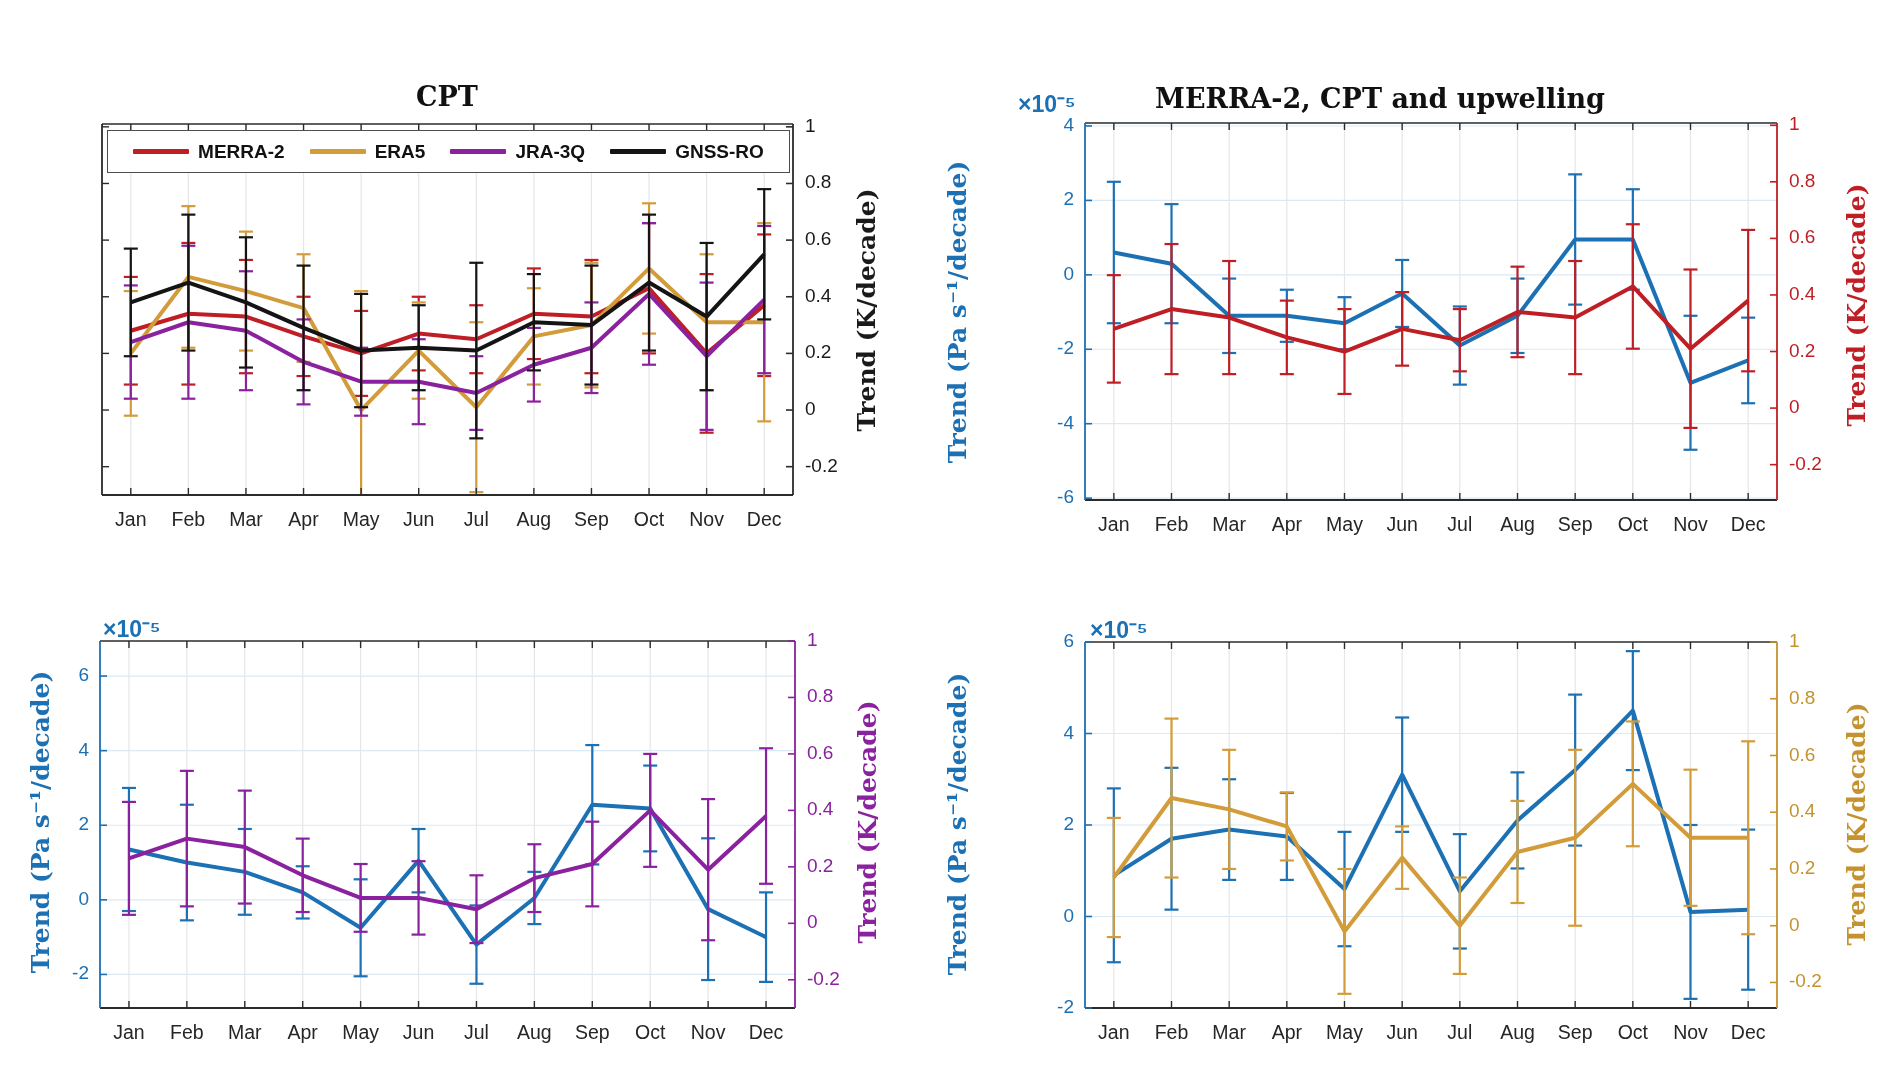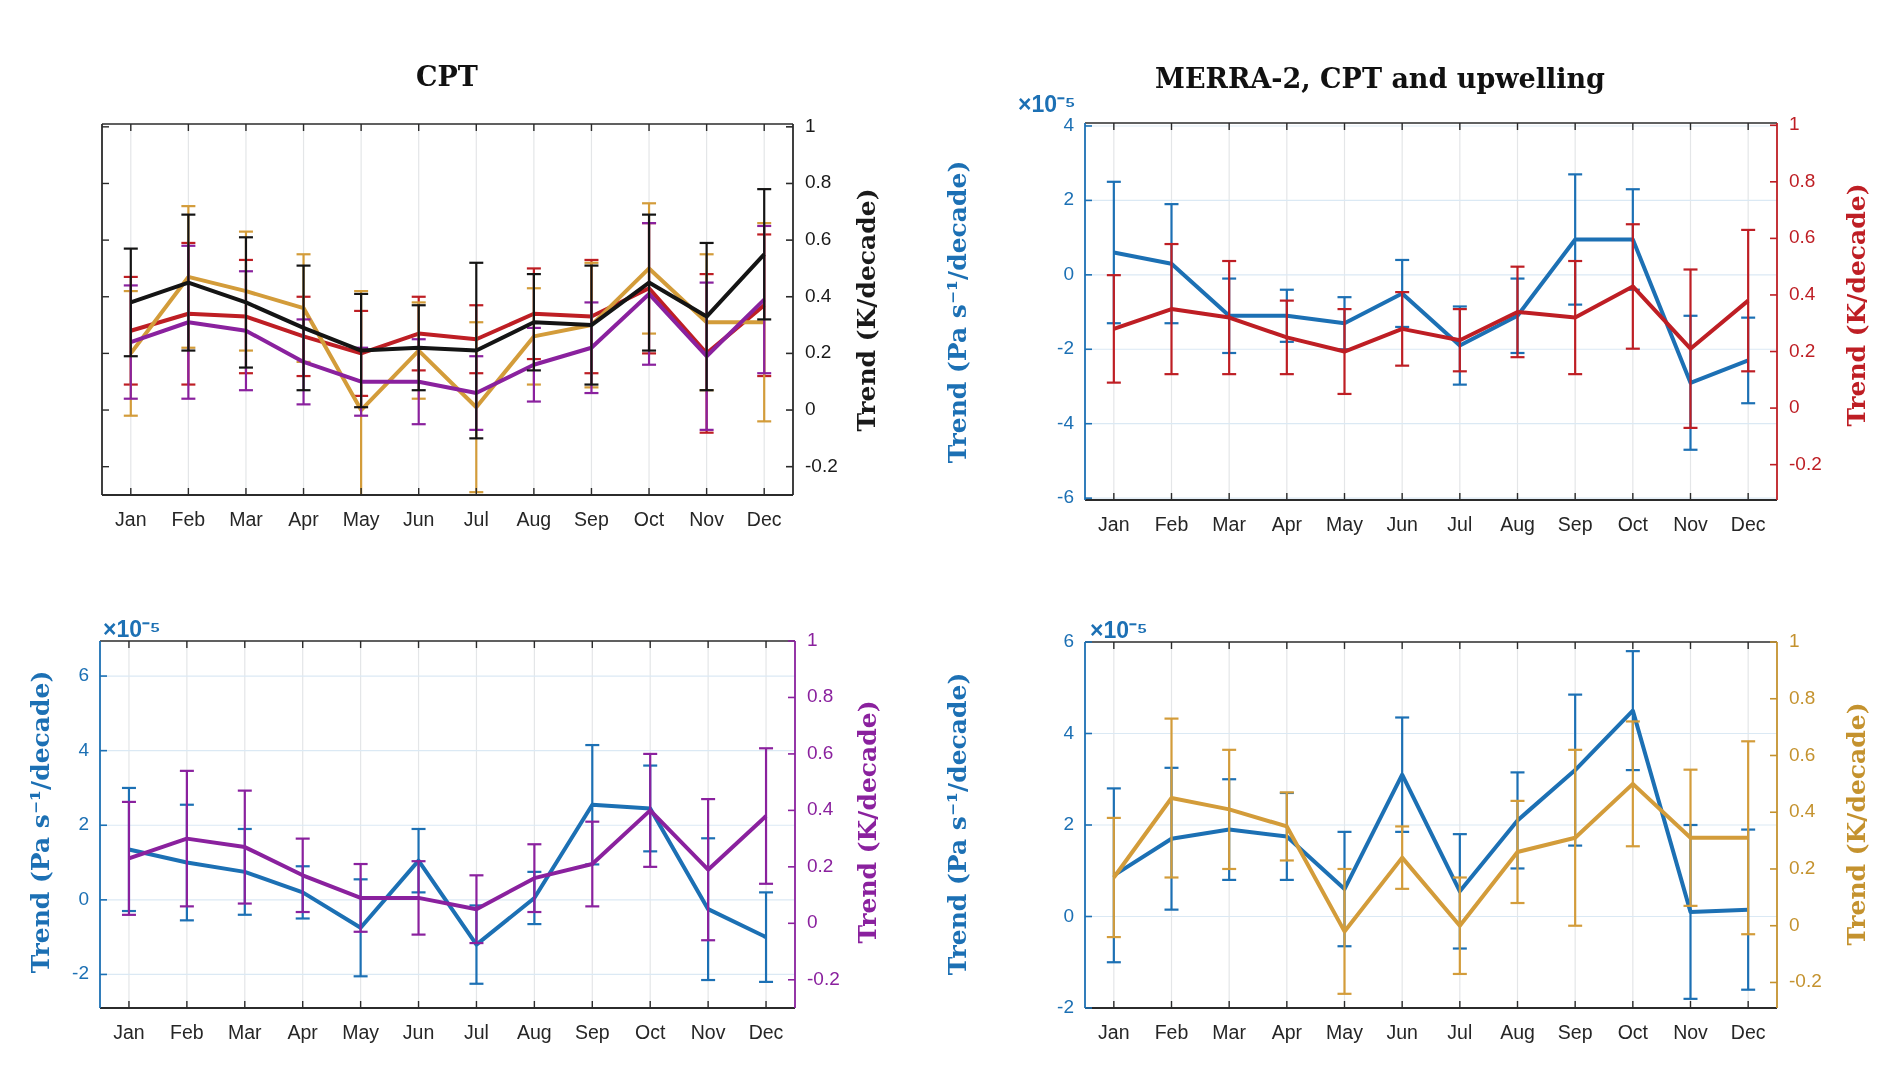--- a/index.html
+++ b/index.html
@@ -2,21 +2,21 @@
 <html><head>
 <meta charset="utf-8">
 <style>
   html,body{margin:0;padding:0;background:#fff;}
   #figure{position:relative;width:1892px;height:1073px;background:#ffffff;overflow:hidden;
           font-family:"Liberation Sans",sans-serif;}
   #chart-svg{position:absolute;left:0;top:0;}
   .main-title{position:absolute;left:0;top:8px;width:1870px;text-align:center;
       font-family:"DejaVu Serif","Liberation Serif",serif;font-weight:bold;font-size:34px;color:#111;}
   .sub-title{position:absolute;transform:translate(-50%,-50%);white-space:nowrap;
-      font-family:"DejaVu Serif","Liberation Serif",serif;font-weight:bold;font-size:27px;color:#111;}
+      font-family:"DejaVu Serif","Liberation Serif",serif;font-weight:bold;font-size:27px;color:#111;margin-top:20px;}
   .axis-label{position:absolute;transform:translate(-50%,-50%) rotate(-90deg);white-space:nowrap;
       font-family:"DejaVu Serif","Liberation Serif",serif;font-weight:bold;font-size:25px;}
   .multiplier{position:absolute;font-size:23px;font-weight:700;white-space:nowrap;}
   #legend{position:absolute;left:107px;top:130px;width:681px;height:41px;background:#fff;
       border:1.6px solid #4d4d4d;display:flex;align-items:center;justify-content:space-evenly;z-index:5;}
   .legend-item{display:flex;align-items:center;gap:9px;}
   .legend-line{display:inline-block;width:56px;height:5px;border-radius:1px;}
   .legend-label{font-size:19px;font-weight:bold;color:#111;}
   svg text{font-family:"Liberation Sans",sans-serif;}
 </style>
@@ -751,13 +751,31 @@
   <div class="axis-label" style="left:1856px;top:305px;color:#be1e24">Trend (K/decade)</div>
   <div class="axis-label" style="left:40px;top:822px;color:#1c70b4">Trend (Pa s⁻¹/decade)</div>
   <div class="axis-label" style="left:867px;top:822px;color:#8a219e">Trend (K/decade)</div>
   <div class="axis-label" style="left:957px;top:824px;color:#1c70b4">Trend (Pa s⁻¹/decade)</div>
   <div class="axis-label" style="left:1856px;top:824px;color:#c4922e">Trend (K/decade)</div>
 
   <div class="multiplier" style="left:1018px;top:87px;color:#1c70b4">×10⁻⁵</div>
   <div class="multiplier" style="left:103px;top:612px;color:#1c70b4">×10⁻⁵</div>
   <div class="multiplier" style="left:1090px;top:613px;color:#1c70b4">×10⁻⁵</div>
 
+  <div id="legend">
+      <div class="legend-item">
+        <span class="legend-line" style="background: rgb(190, 30, 36);"></span>
+        <span class="legend-label">MERRA-2</span>
+      </div>
+      <div class="legend-item">
+        <span class="legend-line" style="background: rgb(211, 156, 58);"></span>
+        <span class="legend-label">ERA5</span>
+      </div>
+      <div class="legend-item">
+        <span class="legend-line" style="background: rgb(138, 33, 158);"></span>
+        <span class="legend-label">JRA-3Q</span>
+      </div>
+      <div class="legend-item">
+        <span class="legend-line" style="background: rgb(20, 20, 20);"></span>
+        <span class="legend-label">GNSS-RO</span>
+      </div>
+    </div>
 </div>
 
 </body></html>

